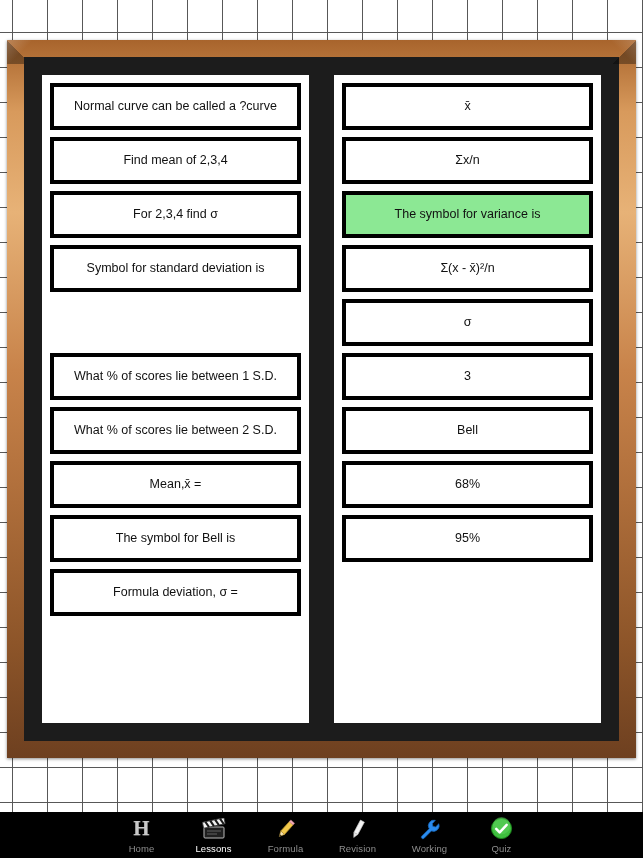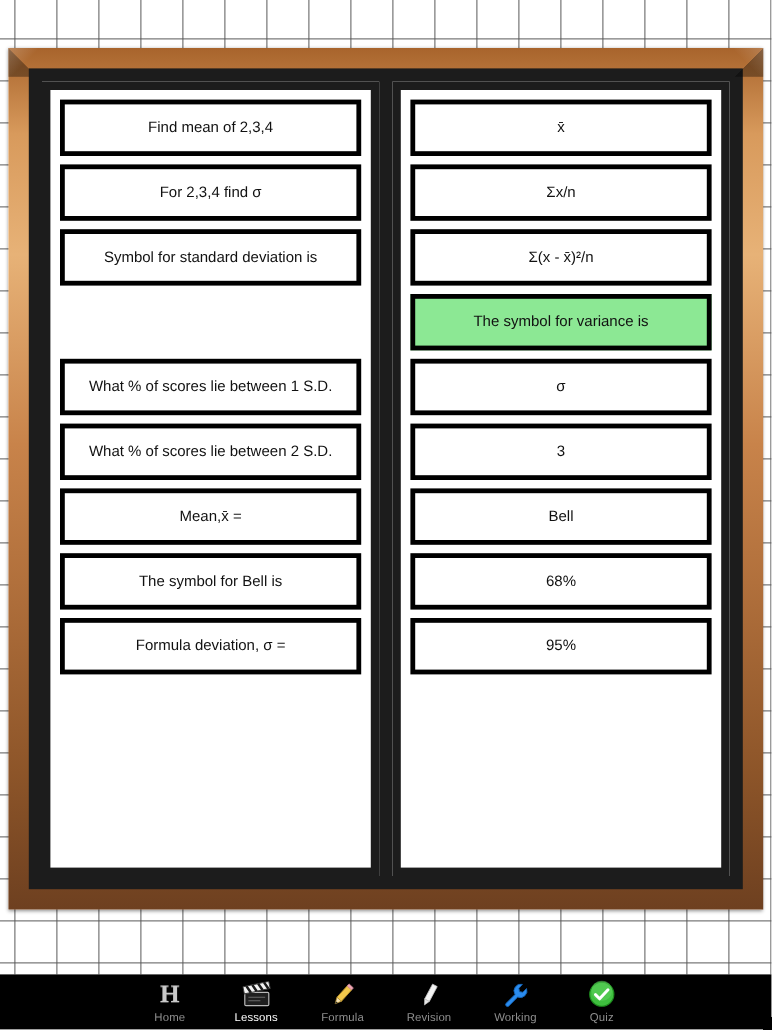--- a/index.html
+++ b/index.html
@@ -172,36 +172,37 @@
 <body>
 
 <div id="app">
 
   <div class="paper-bg"></div>
 
   <div class="frame">
     <div class="frame-inner">
 
       <div class="panel" id="left-panel">
+          <div class="card">Normal curve can be called a ?curve</div>
           <div class="card">Find mean of 2,3,4</div>
           <div class="card">For 2,3,4 find σ</div>
           <div class="card">Symbol for standard deviation is</div>
           <div class="card blank"></div>
           <div class="card">What % of scores lie between 1 S.D.</div>
           <div class="card">What % of scores lie between 2 S.D.</div>
           <div class="card">Mean,x̄ =</div>
           <div class="card">The symbol for Bell is</div>
           <div class="card">Formula deviation, σ =</div>
           <div class="card blank"></div>
         </div>
       <div class="panel" id="right-panel">
           <div class="card">x̄</div>
           <div class="card">Σx/n</div>
+          <div class="card selected">The symbol for variance is</div>
           <div class="card">Σ(x - x̄)²/n</div>
-          <div class="card selected">The symbol for variance is</div>
           <div class="card">σ</div>
           <div class="card">3</div>
           <div class="card">Bell</div>
           <div class="card">68%</div>
           <div class="card">95%</div>
         </div>
 
     </div>
   </div>
 

